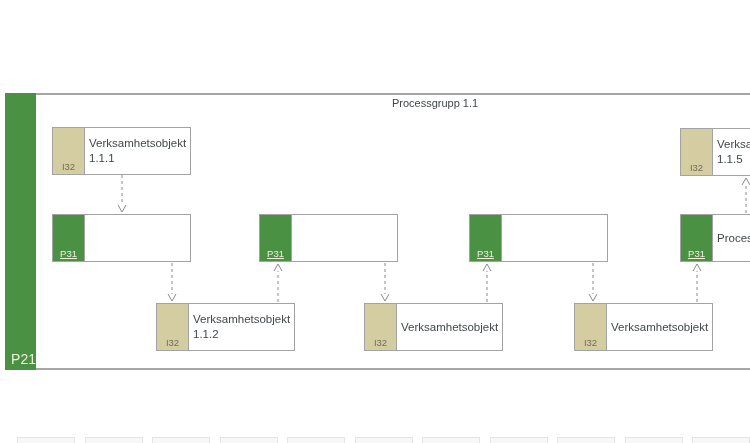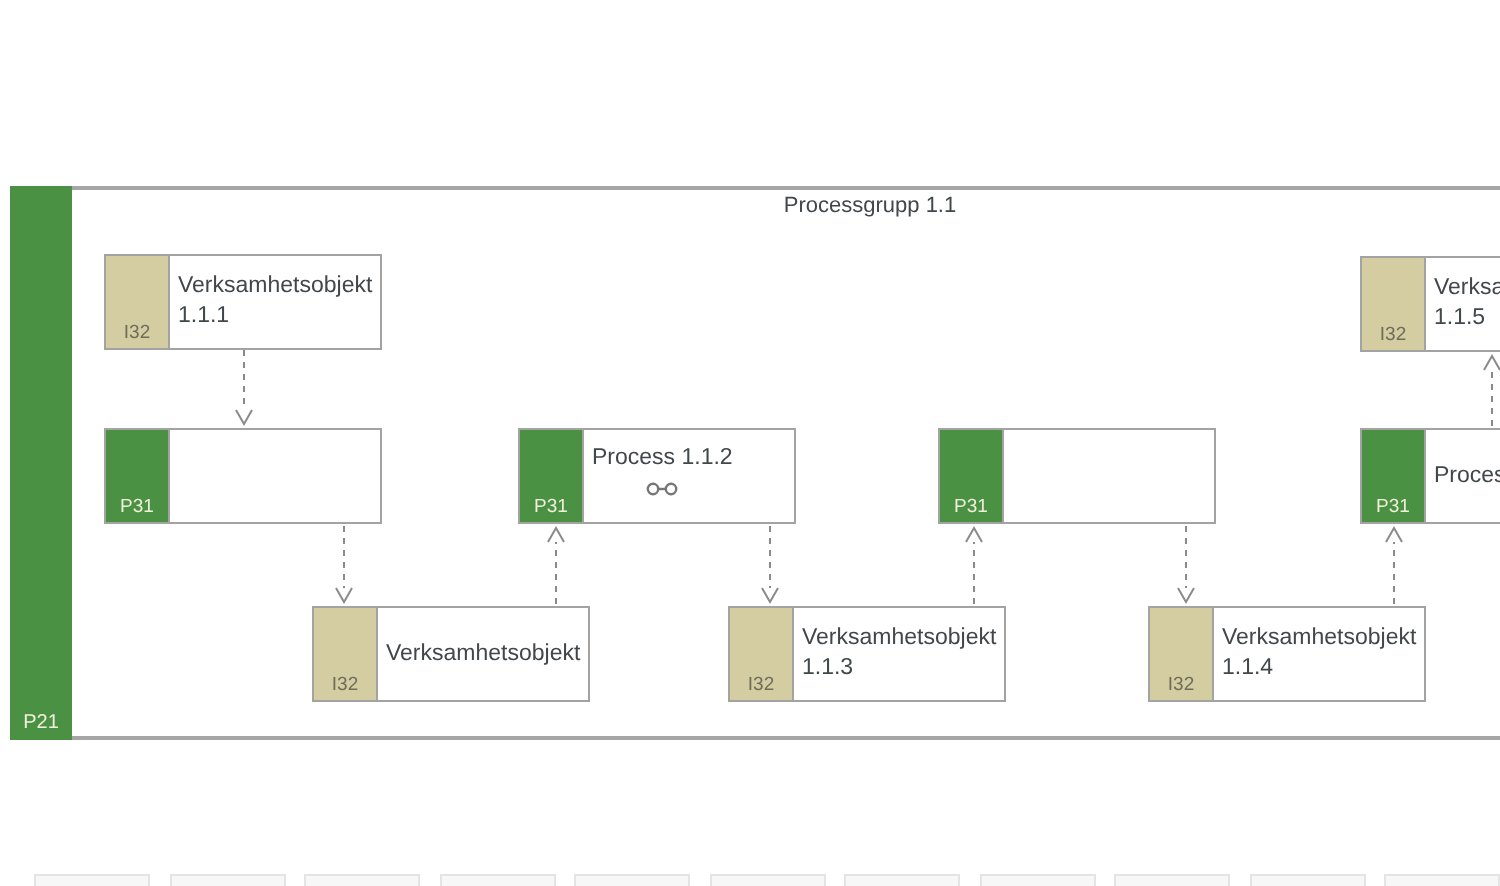--- a/index.html
+++ b/index.html
@@ -6,31 +6,31 @@
   .canvas{
     position:relative;width:750px;height:443px;background:#fff;overflow:hidden;
     font-family:"Liberation Sans",sans-serif;
     --process:#4a9143;--object:#d5cda2;--boxborder:#a3a3a3;--connector:#8a8a8a;--text:#41474a;
   }
   .group{
     position:absolute;left:5px;top:93px;width:860px;height:277px;
     border:2px solid #a6a6a6;box-sizing:border-box;background:#fff;
   }
   .group-bar{position:absolute;left:-2px;top:-2px;bottom:-2px;width:31px;background:var(--process);}
-  .group-badge{position:absolute;bottom:3px;left:0;width:100%;text-align:center;font-size:10px;color:#f1efdb;}
+  .group-badge{position:absolute;bottom:3px;left:0;width:100%;text-align:right;font-size:14px;color:#f1efdb;}
   .group-title{position:absolute;top:2px;left:0;width:100%;text-align:center;font-size:11px;color:var(--text);}
   .node{
     position:absolute;width:139px;height:48px;background:#fff;
     border:1.5px solid var(--boxborder);box-sizing:border-box;display:flex;
   }
   .bar{flex:0 0 31px;position:relative;border-right:1px solid var(--boxborder);}
   .node.process .bar{background:var(--process);}
   .node.object  .bar{background:var(--object);}
   .badge{position:absolute;bottom:2px;left:0;width:100%;text-align:center;font-size:9.5px;margin-top:24px;}
-  .node.process .badge{color:#f1efdb;}
+  .node.process .badge{color:#f1efdb;text-decoration:underline;}
   .node.object  .badge{color:#6e6d58;}
   .body{flex:1;display:flex;flex-direction:column;justify-content:center;padding-left:4px;
         font-size:11.5px;color:var(--text);line-height:1.3;overflow:hidden;white-space:nowrap;}
   .link-icon{margin:2px 0 0 26px;}
   svg.connectors{position:absolute;left:0;top:0;pointer-events:none;}
   .dash{stroke:var(--connector);stroke-width:1;stroke-dasharray:3 3;fill:none;}
   .head{stroke:var(--connector);stroke-width:1;fill:none;}
   .stub{position:absolute;top:437px;width:58px;height:7px;background:#f7f7f7;
         border:1px solid #e4e4e4;border-bottom:none;box-sizing:border-box;}
 </style>
@@ -67,66 +67,57 @@
       </div>
       <div class="node process" style="left: 52px; top: 214px;">
         <div class="bar">
           <div class="badge">P31</div>
         </div>
       </div>
       <div class="node process" style="left: 259px; top: 214px;">
         <div class="bar">
           <div class="badge">P31</div>
         </div>
-        <div class="body">
-          <div>Process 1.1.2</div>
-          <span class="link-icon"><svg width="18" height="9" viewBox="0 0 18 9">
-              <circle cx="4.5" cy="4.5" r="2.6" fill="none" stroke="#777" stroke-width="1.2"></circle>
-              <circle cx="13.5" cy="4.5" r="2.6" fill="none" stroke="#777" stroke-width="1.2"></circle>
-              <line x1="7" y1="4.5" x2="11" y2="4.5" stroke="#777" stroke-width="1.2"></line>
-            </svg></span>
-        </div>
       </div>
       <div class="node process" style="left: 469px; top: 214px;">
         <div class="bar">
           <div class="badge">P31</div>
         </div>
       </div>
       <div class="node process" style="left: 680px; top: 214px;">
         <div class="bar">
           <div class="badge">P31</div>
         </div>
         <div class="body">
           <div>Process 1.1.4</div>
         </div>
       </div>
       <div class="node object" style="left: 156px; top: 303px;">
         <div class="bar">
           <div class="badge">I32</div>
         </div>
         <div class="body">
           <div>Verksamhetsobjekt</div>
+          <div>1.1.2</div>
         </div>
       </div>
       <div class="node object" style="left: 364px; top: 303px;">
         <div class="bar">
           <div class="badge">I32</div>
         </div>
         <div class="body">
           <div>Verksamhetsobjekt</div>
-          <div>1.1.3</div>
         </div>
       </div>
       <div class="node object" style="left: 574px; top: 303px;">
         <div class="bar">
           <div class="badge">I32</div>
         </div>
         <div class="body">
           <div>Verksamhetsobjekt</div>
-          <div>1.1.4</div>
         </div>
       </div>
     </div>
 
   <svg class="connectors" width="750" height="443">
       <g>
         <line x1="122" x2="122" y1="175" y2="205" class="dash"></line>
         <path d="M 118 205 L 122 212 L 126 205" class="head"></path>
       </g>
       <g>

